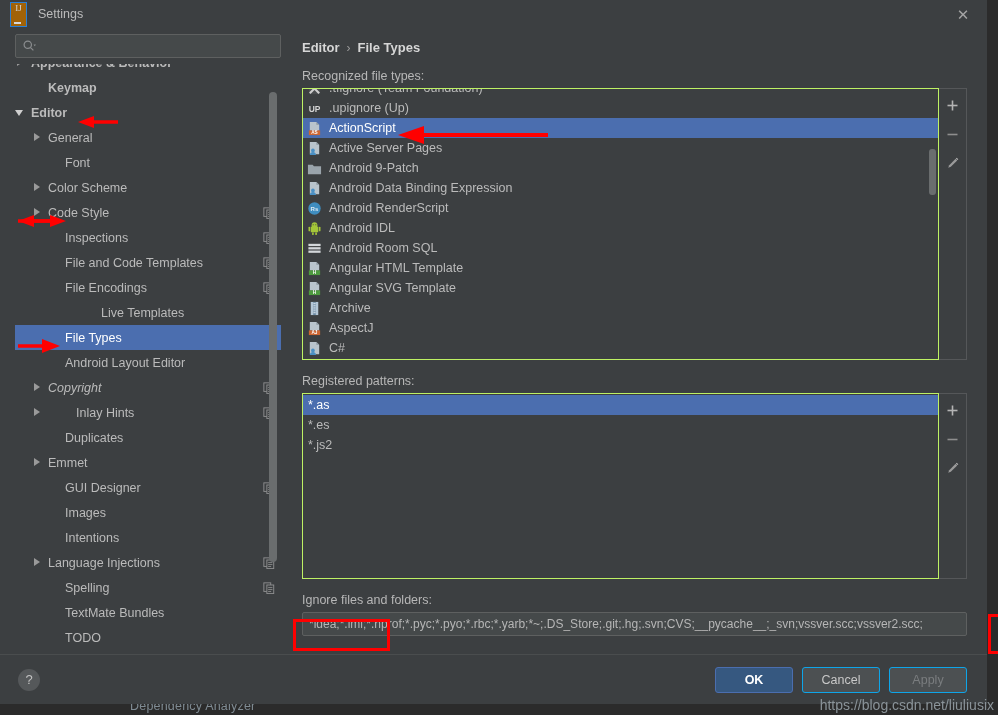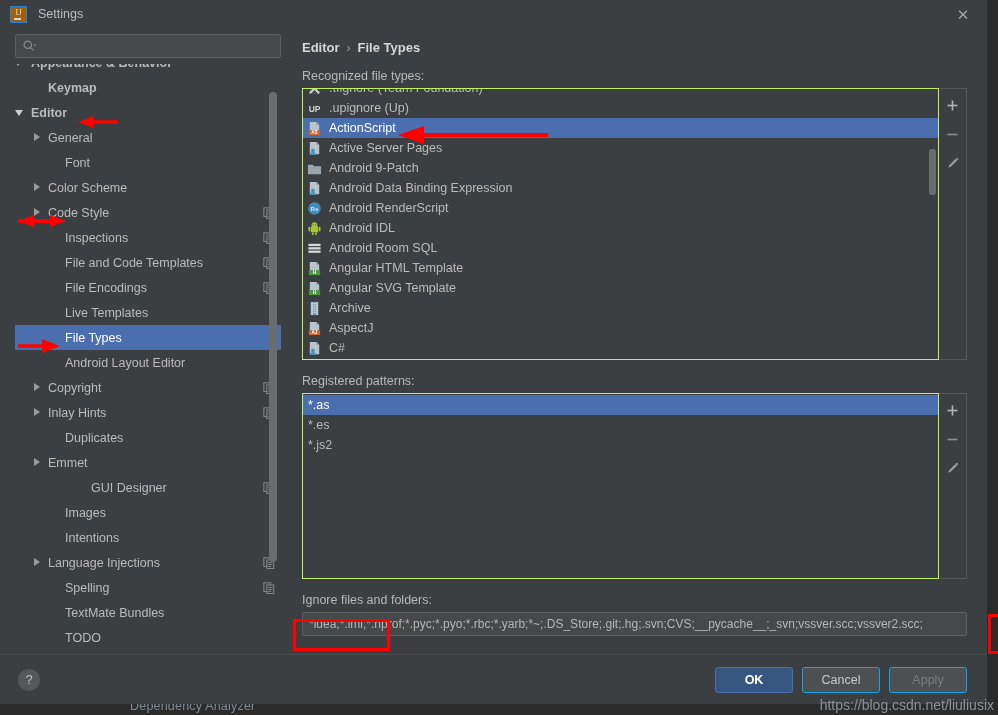--- a/index.html
+++ b/index.html
@@ -34,21 +34,21 @@
 
   
   .titlebar {
     height: 28px; flex: 0 0 28px;
     background: #3c3f41;
     display: flex; align-items: center;
     padding-left: 10px;
     position: relative;
   }
   .ij-logo {
-    width: 17px; height: 17px;
+    width: 17px; height: 25px;
     background: #a16207;
     border: 1.5px solid #2a7fd4;
     display: flex; align-items: flex-start; justify-content: center;
     font-size: 9px; color: #d6d6d6; line-height: 9px;
     font-family: "Liberation Serif", serif;
     padding-top: 1px; position: relative;
   }
   .ij-logo::after {
     content: ""; position: absolute;
     left: 3px; bottom: 2px; width: 7px; height: 1.5px;
@@ -344,63 +344,63 @@
               <span class="tw"></span>
               <span class="tree-label">File Encodings</span>
               <svg viewBox="0 0 14 14" class="copy-ic">
                 <rect x="1" y="1" width="8" height="10" fill="none" stroke="#a8a8a8" stroke-width="1.1"></rect>
                 <rect x="4.5" y="3.5" width="8" height="10" fill="#3c3f41" stroke="#a8a8a8" stroke-width="1.1"></rect>
                 <line x1="6" y1="6.5" x2="11" y2="6.5" stroke="#a8a8a8" stroke-width="1"></line>
                 <line x1="6" y1="8.8" x2="11" y2="8.8" stroke="#a8a8a8" stroke-width="1"></line>
                 <line x1="6" y1="11.1" x2="9.5" y2="11.1" stroke="#a8a8a8" stroke-width="1"></line>
               </svg>
             </div>
-            <div class="tree-row" style="padding-left: 34px;">
+            <div class="tree-row" style="padding-left: 34px; gap: 36px;">
               <span class="tw"></span>
               <span class="tree-label">Live Templates</span>
             </div>
             <div class="tree-row selected" style="padding-left: 34px;">
               <span class="tw"></span>
               <span class="tree-label">File Types</span>
             </div>
             <div class="tree-row" style="padding-left: 34px;">
               <span class="tw"></span>
               <span class="tree-label">Android Layout Editor</span>
             </div>
-            <div class="tree-row" style="padding-left: 17px;">
+            <div class="tree-row" style="padding-left: 17px; font-style: italic;">
               <span class="tw closed"></span>
               <span class="tree-label">Copyright</span>
               <svg viewBox="0 0 14 14" class="copy-ic">
                 <rect x="1" y="1" width="8" height="10" fill="none" stroke="#a8a8a8" stroke-width="1.1"></rect>
                 <rect x="4.5" y="3.5" width="8" height="10" fill="#3c3f41" stroke="#a8a8a8" stroke-width="1.1"></rect>
                 <line x1="6" y1="6.5" x2="11" y2="6.5" stroke="#a8a8a8" stroke-width="1"></line>
                 <line x1="6" y1="8.8" x2="11" y2="8.8" stroke="#a8a8a8" stroke-width="1"></line>
                 <line x1="6" y1="11.1" x2="9.5" y2="11.1" stroke="#a8a8a8" stroke-width="1"></line>
               </svg>
             </div>
-            <div class="tree-row" style="padding-left: 17px;">
+            <div class="tree-row" style="padding-left: 17px; gap: 28px;">
               <span class="tw closed"></span>
               <span class="tree-label">Inlay Hints</span>
               <svg viewBox="0 0 14 14" class="copy-ic">
                 <rect x="1" y="1" width="8" height="10" fill="none" stroke="#a8a8a8" stroke-width="1.1"></rect>
                 <rect x="4.5" y="3.5" width="8" height="10" fill="#3c3f41" stroke="#a8a8a8" stroke-width="1.1"></rect>
                 <line x1="6" y1="6.5" x2="11" y2="6.5" stroke="#a8a8a8" stroke-width="1"></line>
                 <line x1="6" y1="8.8" x2="11" y2="8.8" stroke="#a8a8a8" stroke-width="1"></line>
                 <line x1="6" y1="11.1" x2="9.5" y2="11.1" stroke="#a8a8a8" stroke-width="1"></line>
               </svg>
             </div>
             <div class="tree-row" style="padding-left: 34px;">
               <span class="tw"></span>
               <span class="tree-label">Duplicates</span>
             </div>
             <div class="tree-row" style="padding-left: 17px;">
               <span class="tw closed"></span>
               <span class="tree-label">Emmet</span>
             </div>
-            <div class="tree-row" style="padding-left: 34px; gap: 26px;">
+            <div class="tree-row" style="padding-left: 34px;">
               <span class="tw"></span>
               <span class="tree-label">GUI Designer</span>
               <svg viewBox="0 0 14 14" class="copy-ic">
                 <rect x="1" y="1" width="8" height="10" fill="none" stroke="#a8a8a8" stroke-width="1.1"></rect>
                 <rect x="4.5" y="3.5" width="8" height="10" fill="#3c3f41" stroke="#a8a8a8" stroke-width="1.1"></rect>
                 <line x1="6" y1="6.5" x2="11" y2="6.5" stroke="#a8a8a8" stroke-width="1"></line>
                 <line x1="6" y1="8.8" x2="11" y2="8.8" stroke="#a8a8a8" stroke-width="1"></line>
                 <line x1="6" y1="11.1" x2="9.5" y2="11.1" stroke="#a8a8a8" stroke-width="1"></line>
               </svg>
             </div>

